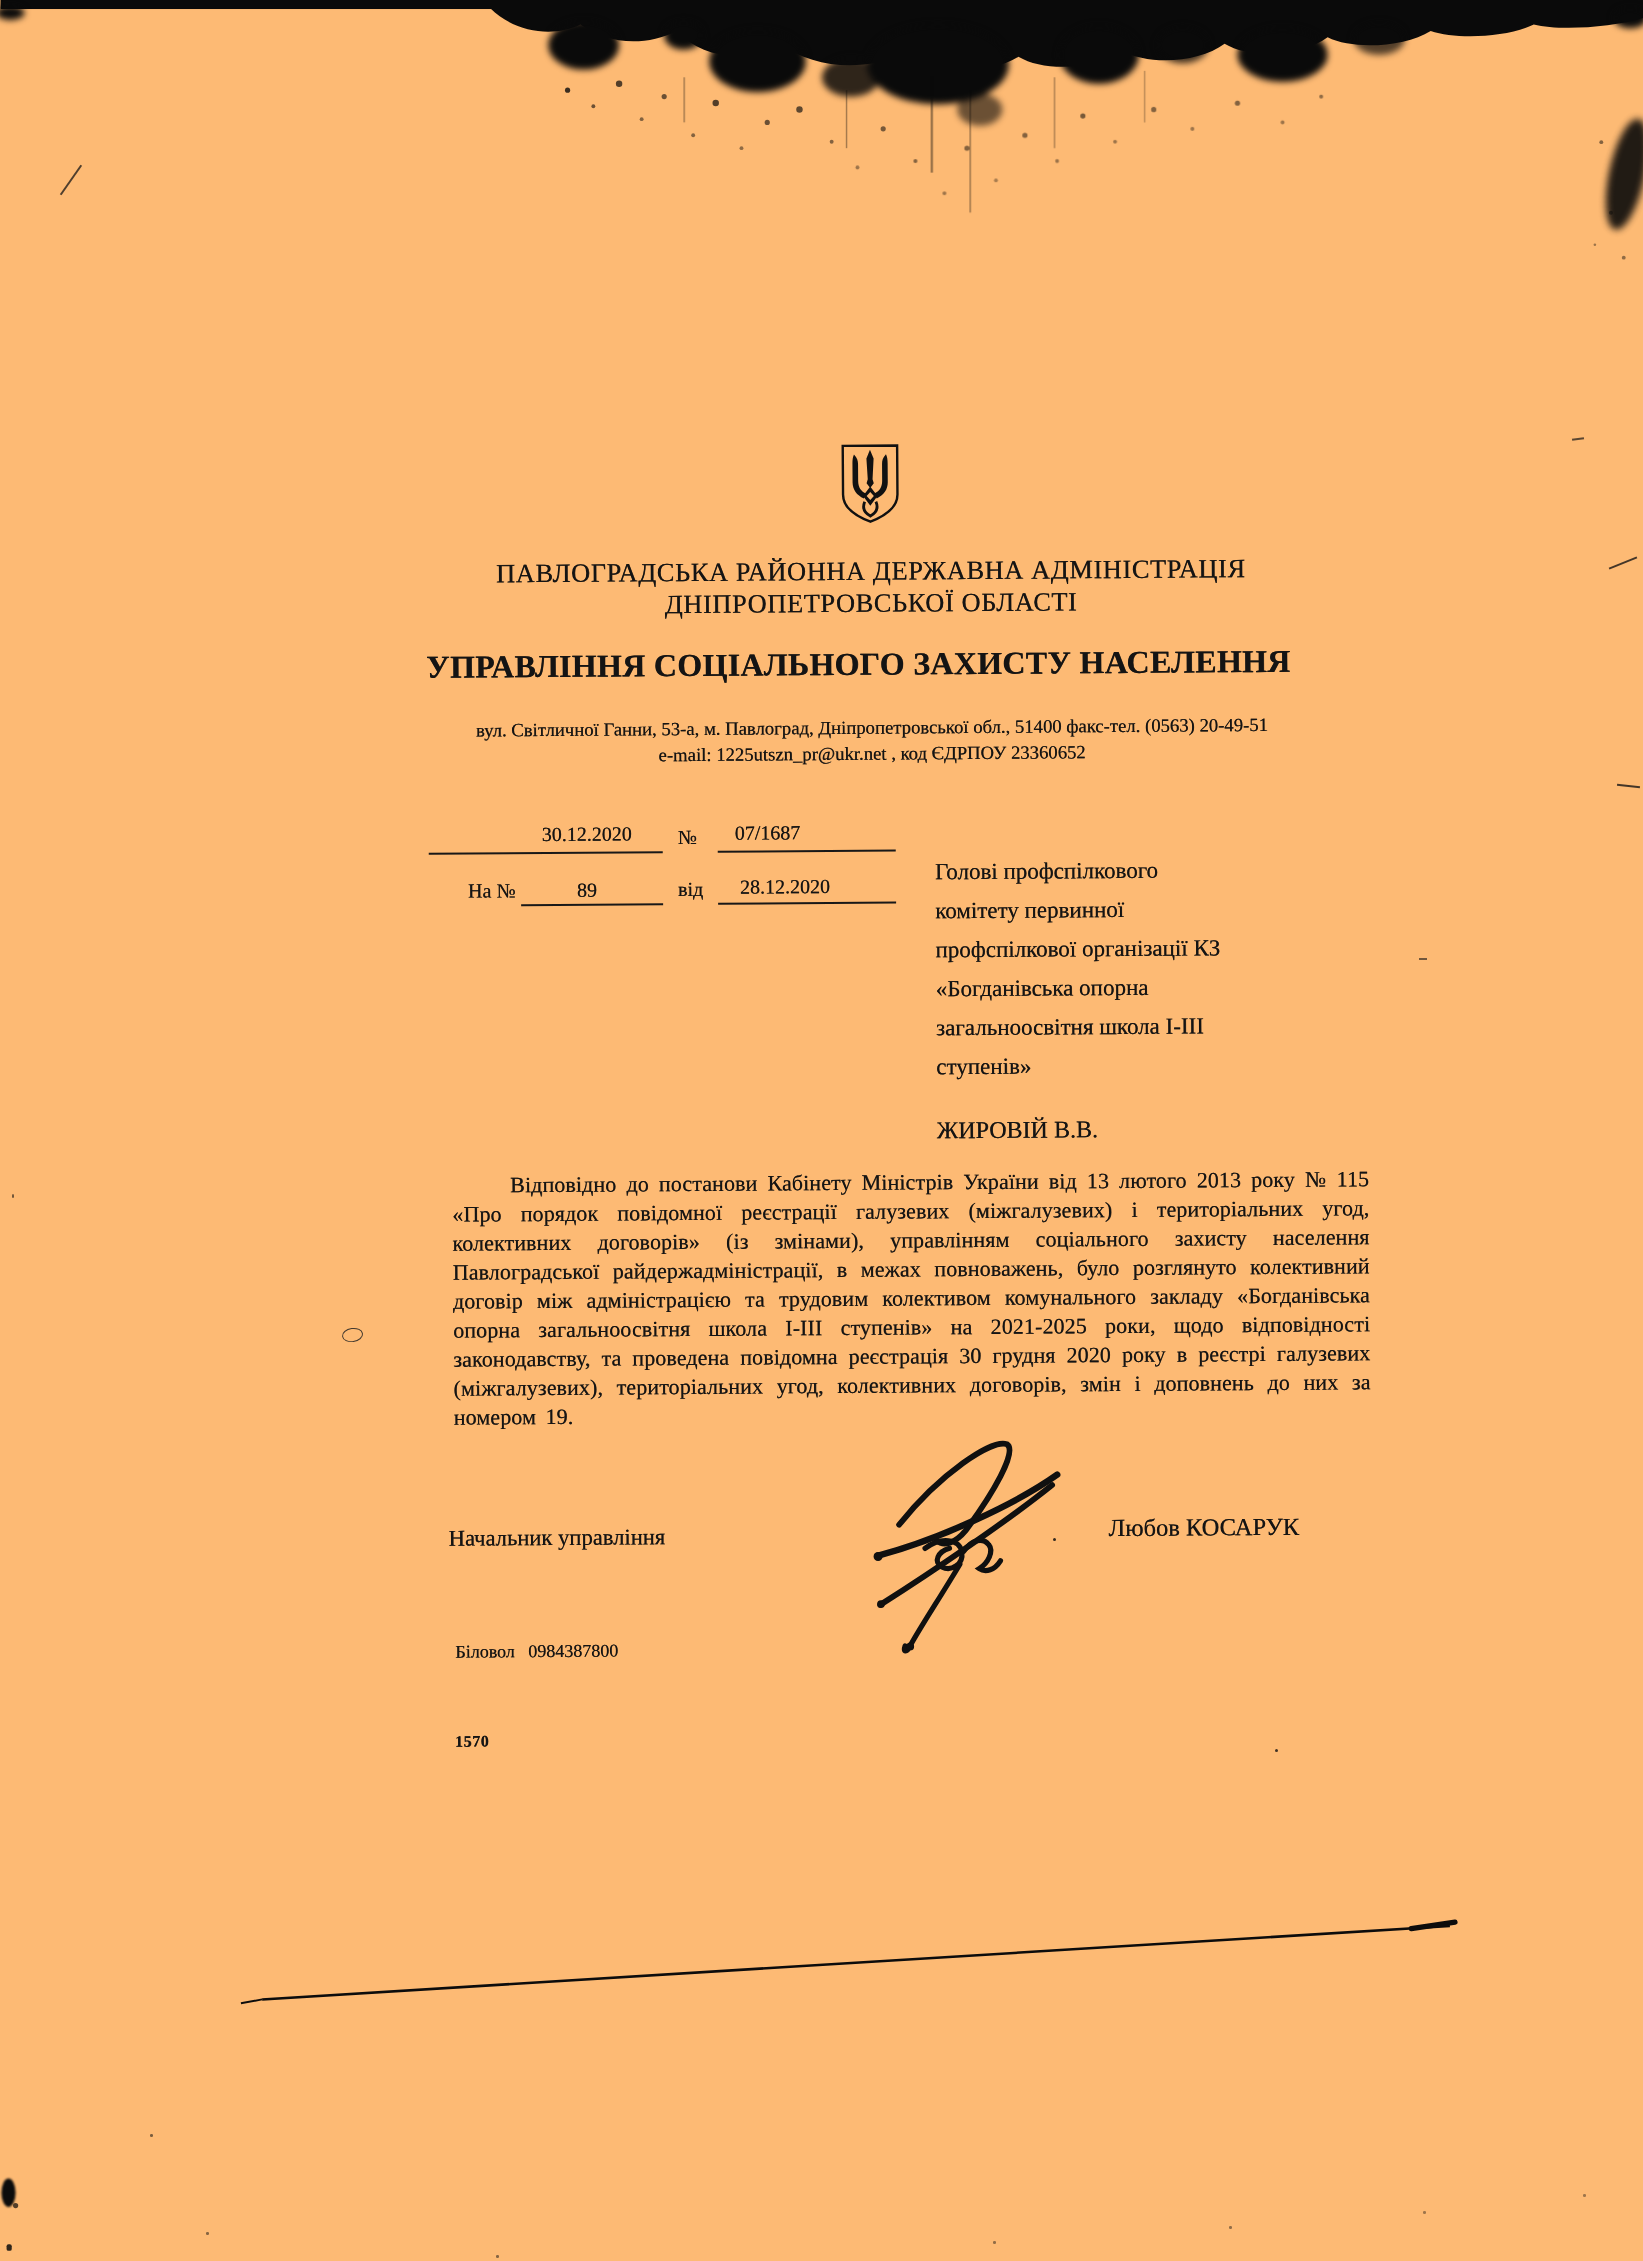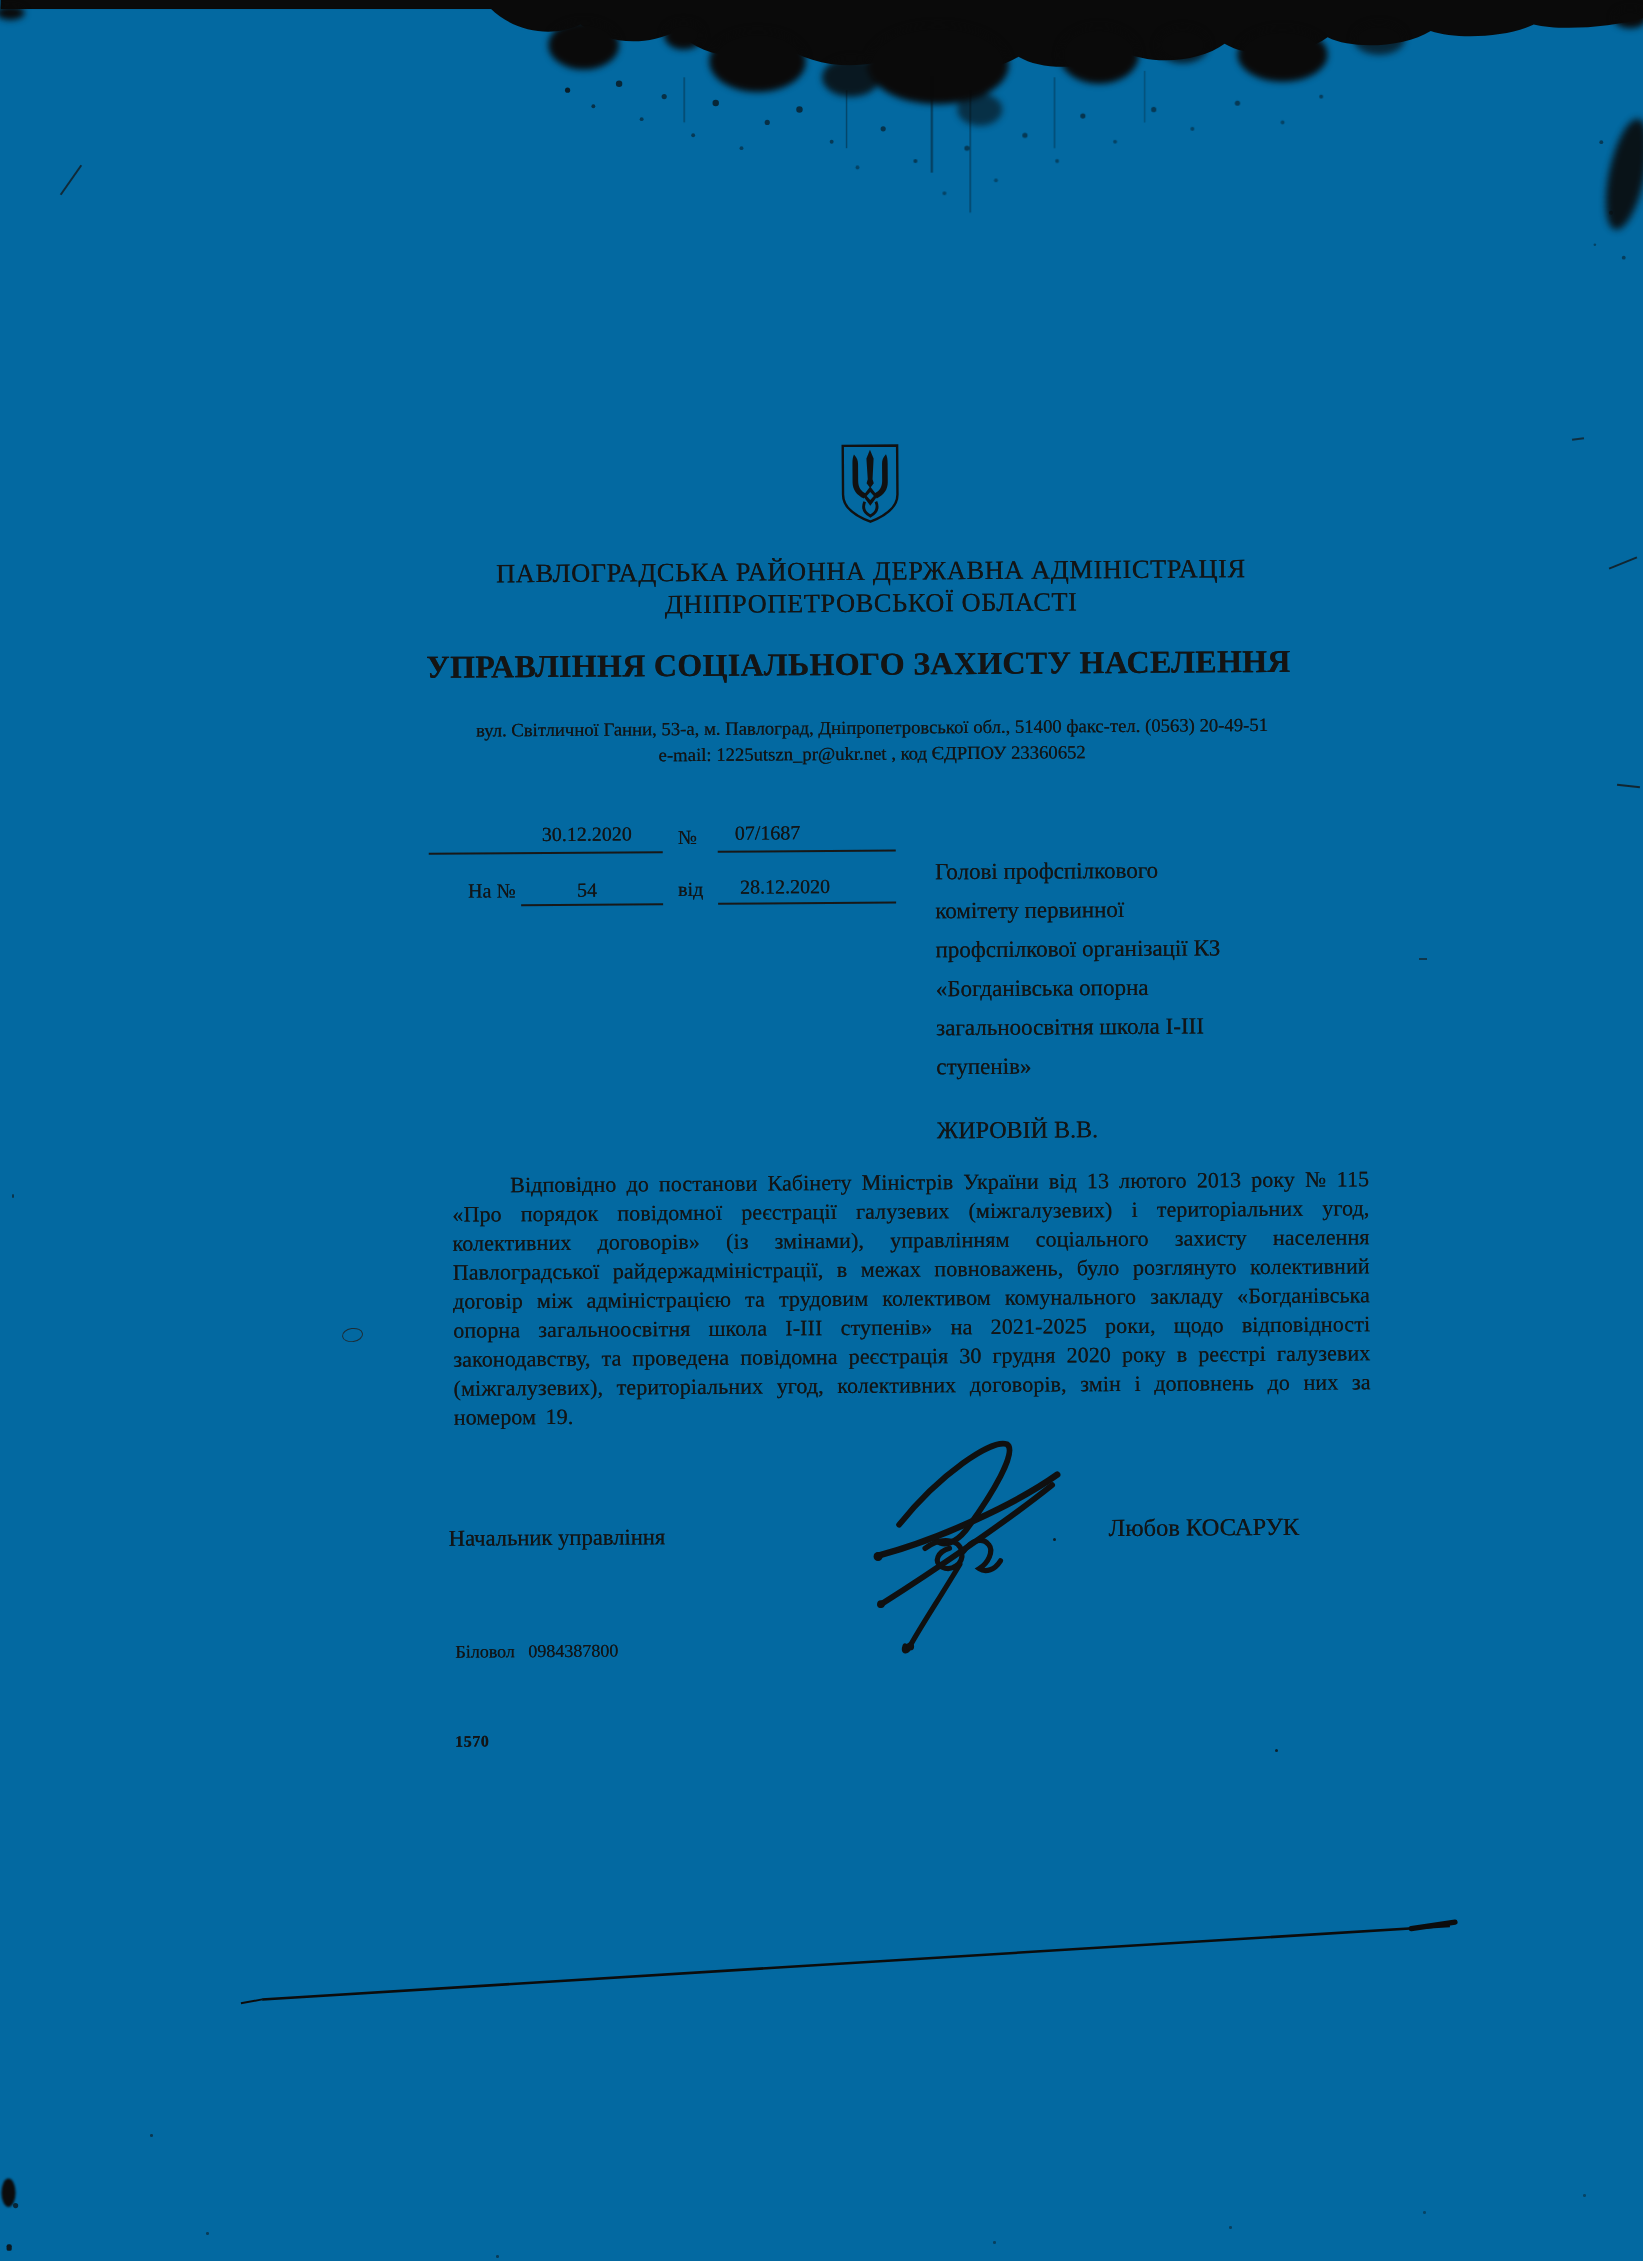--- a/index.html
+++ b/index.html
@@ -1,16 +1,16 @@
 <!DOCTYPE html>
 <html style="font-size:10.3px"><head>
 <meta charset="utf-8">
 <style>
   html,body{margin:0;padding:0;background:#ffffff;width:1644px;height:2261px;overflow:hidden;}
-  .page{position:absolute;left:0;top:0;width:1644px;height:2261px;background:#0369a1;
+  .page{position:absolute;left:0;top:0;width:1644px;height:2261px;background:#fdba74;
         font-family:"Liberation Serif","DejaVu Serif",serif;color:#141414;}
   .content{position:absolute;left:0;top:0;width:1644px;height:2261px;
            transform:rotate(-0.4deg);transform-origin:838px 1031px;}
   .abs{position:absolute;}
   .txt{white-space:nowrap;text-shadow:0.3px 0 0 rgba(10,10,10,.75);}
   .center{text-align:center;}
   .org-line1{left:419px;top:556px;width:910px;font-size:26.4px;letter-spacing:0.6px;}
   .org-line2{left:419px;top:588px;width:910px;font-size:26.4px;letter-spacing:0.6px;}
   .dept{left:413px;top:646px;width:896px;font-size:32px;font-weight:bold;letter-spacing:0.3px;}
   .addr1{left:419px;top:717px;width:910px;font-size:18.7px;}
@@ -123,21 +123,21 @@
     <div class="abs txt center dept">УПРАВЛІННЯ СОЦІАЛЬНОГО ЗАХИСТУ НАСЕЛЕННЯ</div>
     <div class="abs txt center addr1">вул. Світличної Ганни, 53-а,  м. Павлоград, Дніпропетровської обл., 51400 факс-тел. (0563) 20-49-51</div>
     <div class="abs txt center addr2">e-mail: 1225utszn_pr@ukr.net ,  код ЄДРПОУ 23360652</div>
 
     <div class="abs txt ref-item" style="left:543px;top:821px;">30.12.2020</div>
     <div class="rule" style="left:430px;top:850px;width:234px;"></div>
     <div class="abs txt ref-item" style="left:679px;top:825px;">№</div>
     <div class="abs txt ref-item" style="left:736px;top:821px;">07/1687</div>
     <div class="rule" style="left:719px;top:850px;width:178px;"></div>
     <div class="abs txt ref-item" style="left:441px;top:877px;margin-left:28px;">На №</div>
-    <div class="abs txt ref-item" style="left:578px;top:877px;">54</div>
+    <div class="abs txt ref-item" style="left:578px;top:877px;">89</div>
     <div class="rule" style="left:522px;top:902px;width:142px;"></div>
     <div class="abs txt ref-item" style="left:679px;top:877px;">від</div>
     <div class="abs txt ref-item" style="left:741px;top:875px;">28.12.2020</div>
     <div class="rule" style="left:719px;top:902px;width:178px;"></div>
 
     <div class="abs recipient">
       <div>Голові профспілкового</div>
       <div>комітету первинної</div>
       <div>профспілкової організації КЗ</div>
       <div>«Богданівська опорна</div>

